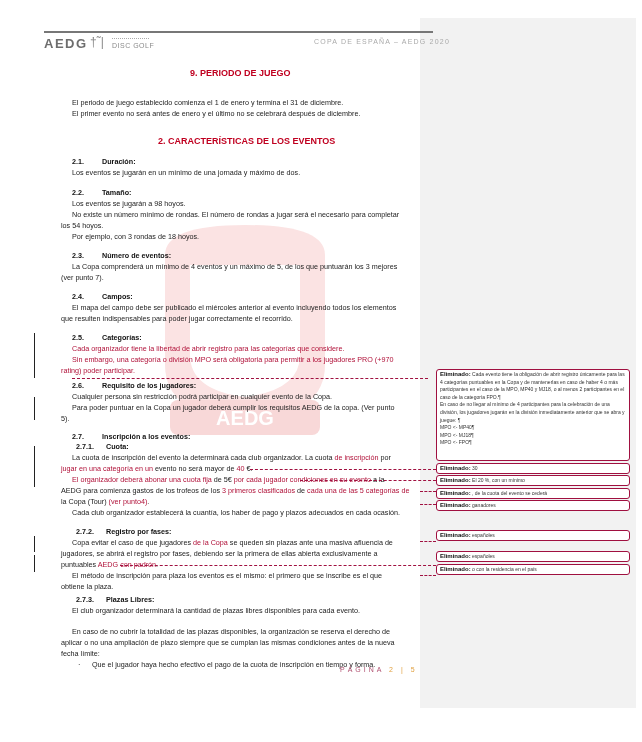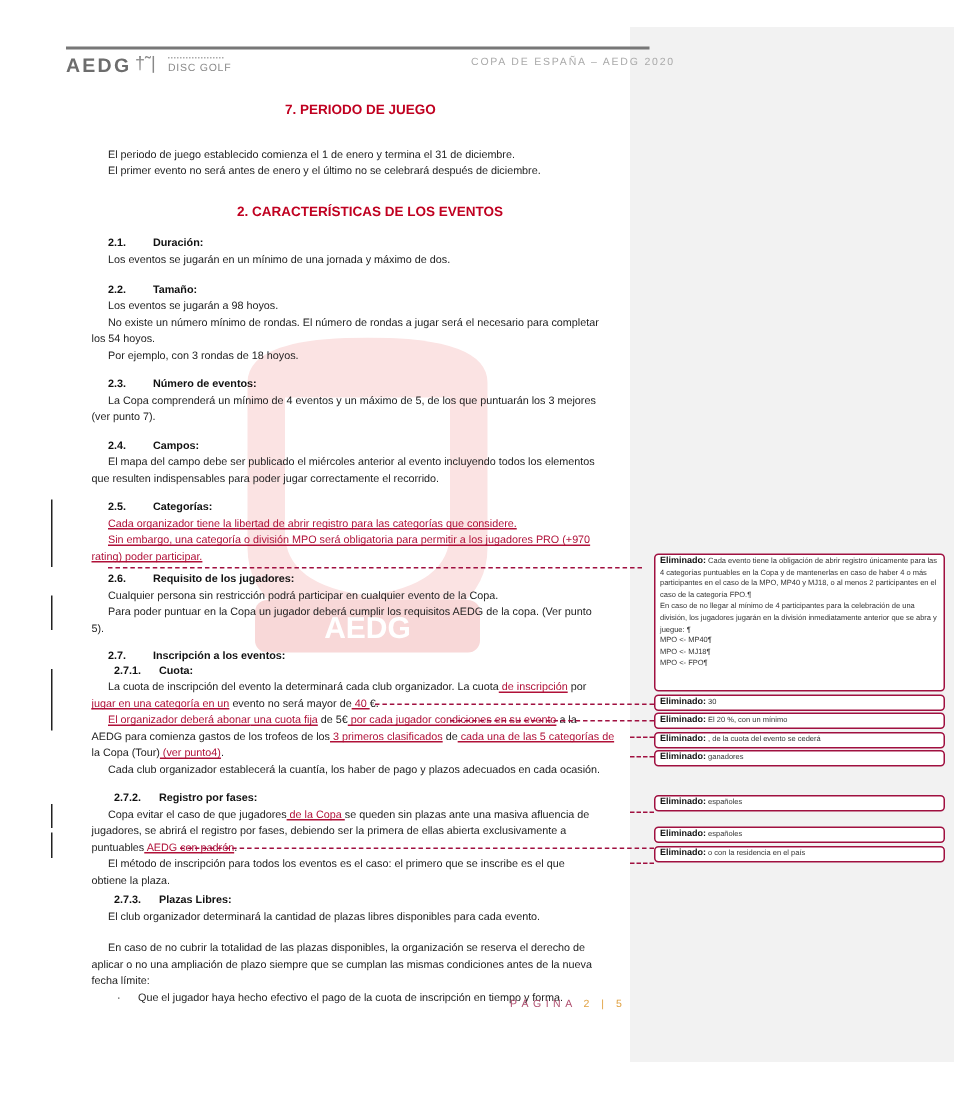--- a/index.html
+++ b/index.html
@@ -30,21 +30,21 @@
     position: absolute; left: 314px; top: 38px; font-size: 7px; letter-spacing: 1.2px; color: #aaa;
   }
   .watermark {
     position: absolute; left: 150px; top: 225px; width: 190px; height: 250px; pointer-events: none;
   }
   .content { position: absolute; left: 0; top: 0; width: 420px; font-size: 7.2px; line-height: 11px; }
   .line { position: absolute; white-space: nowrap; }
   .h1 { color: #c00020; font-weight: bold; font-size: 9px; }
   .sub { font-weight: bold; color: #111; }
   .sub .num { display: inline-block; width: 30px; }
-  .ins { color: #b01038; text-decoration: underline; }
+  .ins { color: #b01038; }
   .bar { position: absolute; left: 34px; width: 1px; background: #222; }
   .dash {
     position: absolute; height: 0; border-top: 1px dashed #a01040;
   }
   .balloon {
     position: absolute; left: 436px; width: 194px; border: 1px solid #a01040; border-radius: 3px;
     background: #fff; font-size: 5px; line-height: 7.6px; padding: 1px 3px; box-sizing: border-box; color: #333;
   }
   .balloon b { font-size: 6px; color: #111; }
   .footer {
@@ -64,21 +64,21 @@
 <div class="header-right">COPA DE ESPAÑA – AEDG 2020</div>
 
 <svg class="watermark" viewBox="0 0 190 250">
   <path d="M15 30 Q15 0 95 0 Q175 0 175 30 L175 140 Q175 190 95 200 Q15 190 15 140 Z" fill="#fbe3e3"></path>
   <path d="M40 40 L150 40 L150 130 Q150 165 95 172 Q40 165 40 130 Z" fill="#fff"></path>
   <rect x="20" y="175" width="150" height="35" rx="8" fill="#f8d8d8"></rect>
   <text x="95" y="200" text-anchor="middle" font-size="20" font-weight="bold" fill="#fff" font-family="Liberation Sans, sans-serif">AEDG</text>
 </svg>
 
 <div class="content">
-  <div class="line h1" style="left:190px;top:68px">7.  PERIODO DE JUEGO</div>
+  <div class="line h1" style="left:190px;top:68px">9.  PERIODO DE JUEGO</div>
   <div class="line" style="left:72px;top:97px">El periodo de juego establecido comienza el 1 de enero y termina el 31 de diciembre.</div>
   <div class="line" style="left:72px;top:108px">El primer evento no será antes de enero y el último no se celebrará después de diciembre.</div>
 
   <div class="line h1" style="left:158px;top:136px">2.  CARACTERÍSTICAS DE LOS EVENTOS</div>
 
   <div class="line sub" style="left:72px;top:156px"><span class="num">2.1.</span><span>Duración:</span></div>
   <div class="line" style="left:72px;top:167px">Los eventos se jugarán en un mínimo de una jornada y máximo de dos.</div>
 
   <div class="line sub" style="left:72px;top:187px"><span class="num">2.2.</span><span>Tamaño:</span></div>
   <div class="line" style="left:72px;top:198px">Los eventos se jugarán a 98 hoyos.</div>
@@ -110,21 +110,21 @@
   <div class="line" style="left:61px;top:463px"><span class="ins">jugar en una categoría en un</span><span> evento no será mayor de</span><span class="ins"> 40 </span><span>€.</span></div>
   <div class="line" style="left:72px;top:474px"><span class="ins">El organizador deberá abonar</span><span class="ins"> una cuota fija</span><span> de 5€</span><span class="ins"> por cada jugador condiciones en su evento</span><span> a la</span></div>
   <div class="line" style="left:61px;top:485px"><span>AEDG para comienza gastos de los trofeos de los</span><span class="ins"> 3 primeros clasificados</span><span> de</span><span class="ins"> cada una de las 5 categorías de</span></div>
   <div class="line" style="left:61px;top:496px"><span>la Copa (Tour)</span><span class="ins"> (ver punto4)</span><span>.</span></div>
   <div class="line" style="left:72px;top:507px">Cada club organizador establecerá la cuantía, los haber de pago y plazos adecuados en cada ocasión.</div>
 
   <div class="line sub" style="left:76px;top:526px"><span class="num">2.7.2.</span><span>Registro por fases:</span></div>
   <div class="line" style="left:72px;top:537px"><span>Copa evitar el caso de que jugadores</span><span class="ins"> de la Copa </span><span>se queden sin plazas ante una masiva afluencia de</span></div>
   <div class="line" style="left:61px;top:548px">jugadores, se abrirá el registro por fases, debiendo ser la primera de ellas abierta exclusivamente a</div>
   <div class="line" style="left:61px;top:559px"><span>puntuables</span><span class="ins"> AEDG con padrón</span><span>.</span></div>
-  <div class="line" style="left:72px;top:570px">El método de inscripción para todos los eventos es el caso: el primero que se inscribe es el que</div>
+  <div class="line" style="left:72px;top:570px">El método de inscripción para plaza los eventos es el mismo: el primero que se inscribe es el que</div>
   <div class="line" style="left:61px;top:581px">obtiene la plaza.</div>
 
   <div class="line sub" style="left:76px;top:594px"><span class="num">2.7.3.</span><span>Plazas Libres:</span></div>
   <div class="line" style="left:72px;top:605px">El club organizador determinará la cantidad de plazas libres disponibles para cada evento.</div>
   <div class="line" style="left:72px;top:626px">En caso de no cubrir la totalidad de las plazas disponibles, la organización se reserva el derecho de</div>
   <div class="line" style="left:61px;top:637px">aplicar o no una ampliación de plazo siempre que se cumplan las mismas condiciones antes de la nueva</div>
   <div class="line" style="left:61px;top:648px">fecha límite:</div>
   <div class="line" style="left:78px;top:659px"><span style="display:inline-block;width:14px">·</span><span>Que el jugador haya hecho efectivo el pago de la cuota de inscripción en tiempo y forma.</span></div>
 </div>
 

